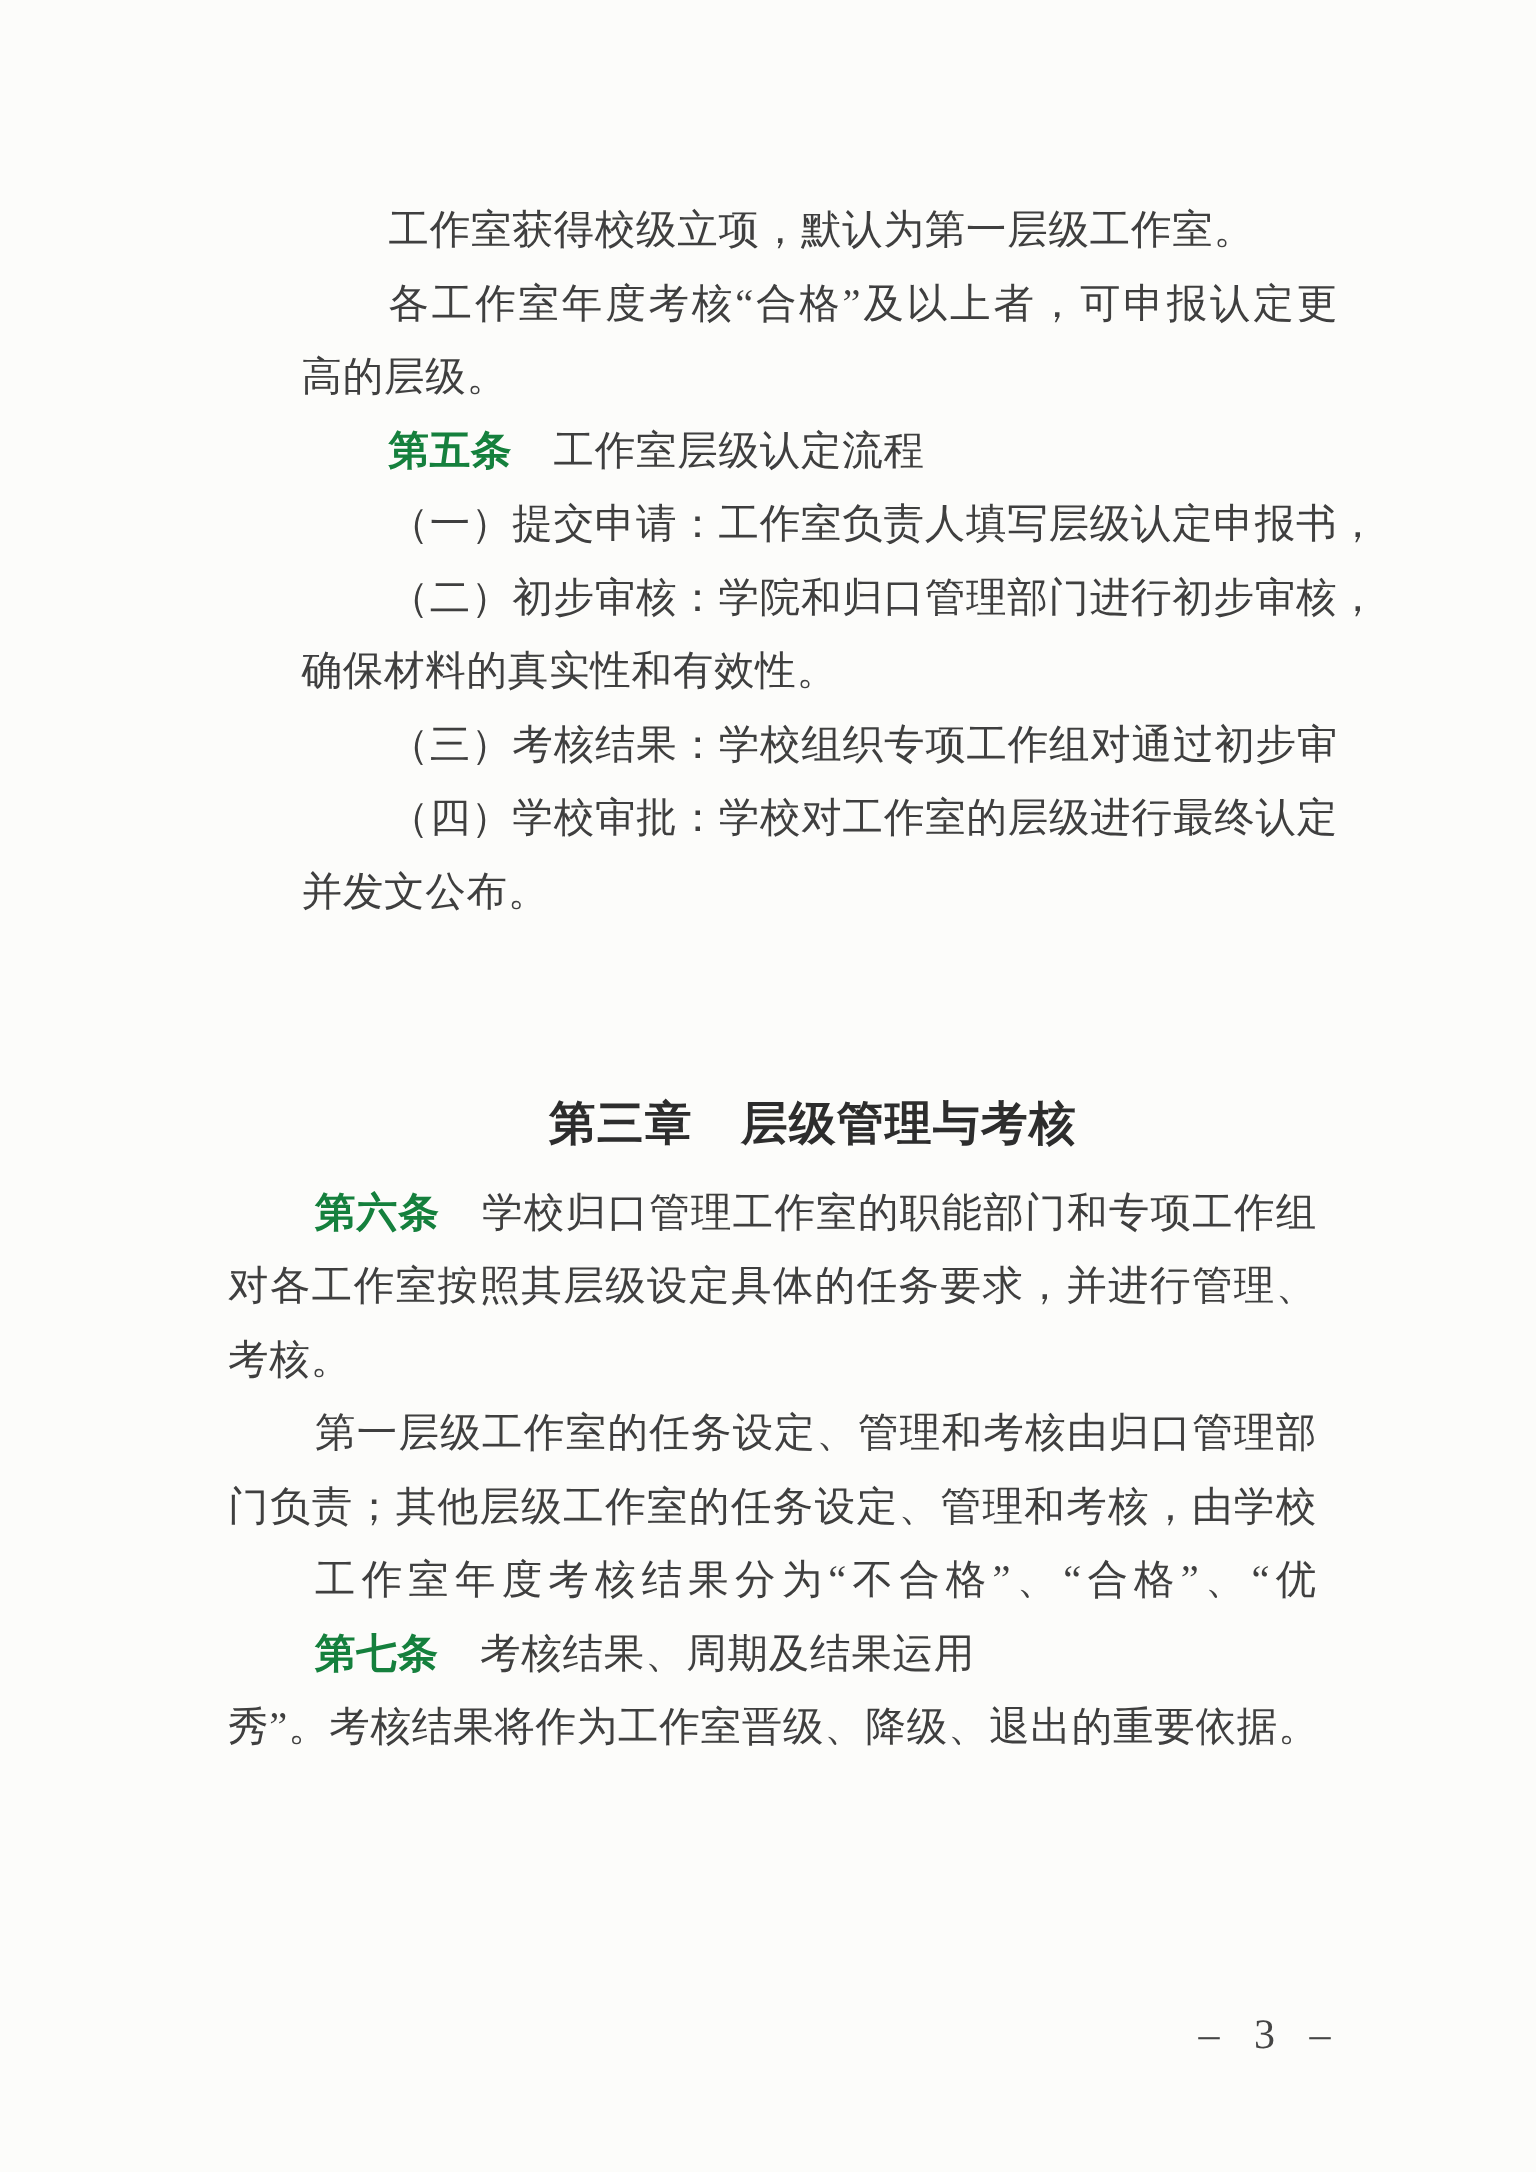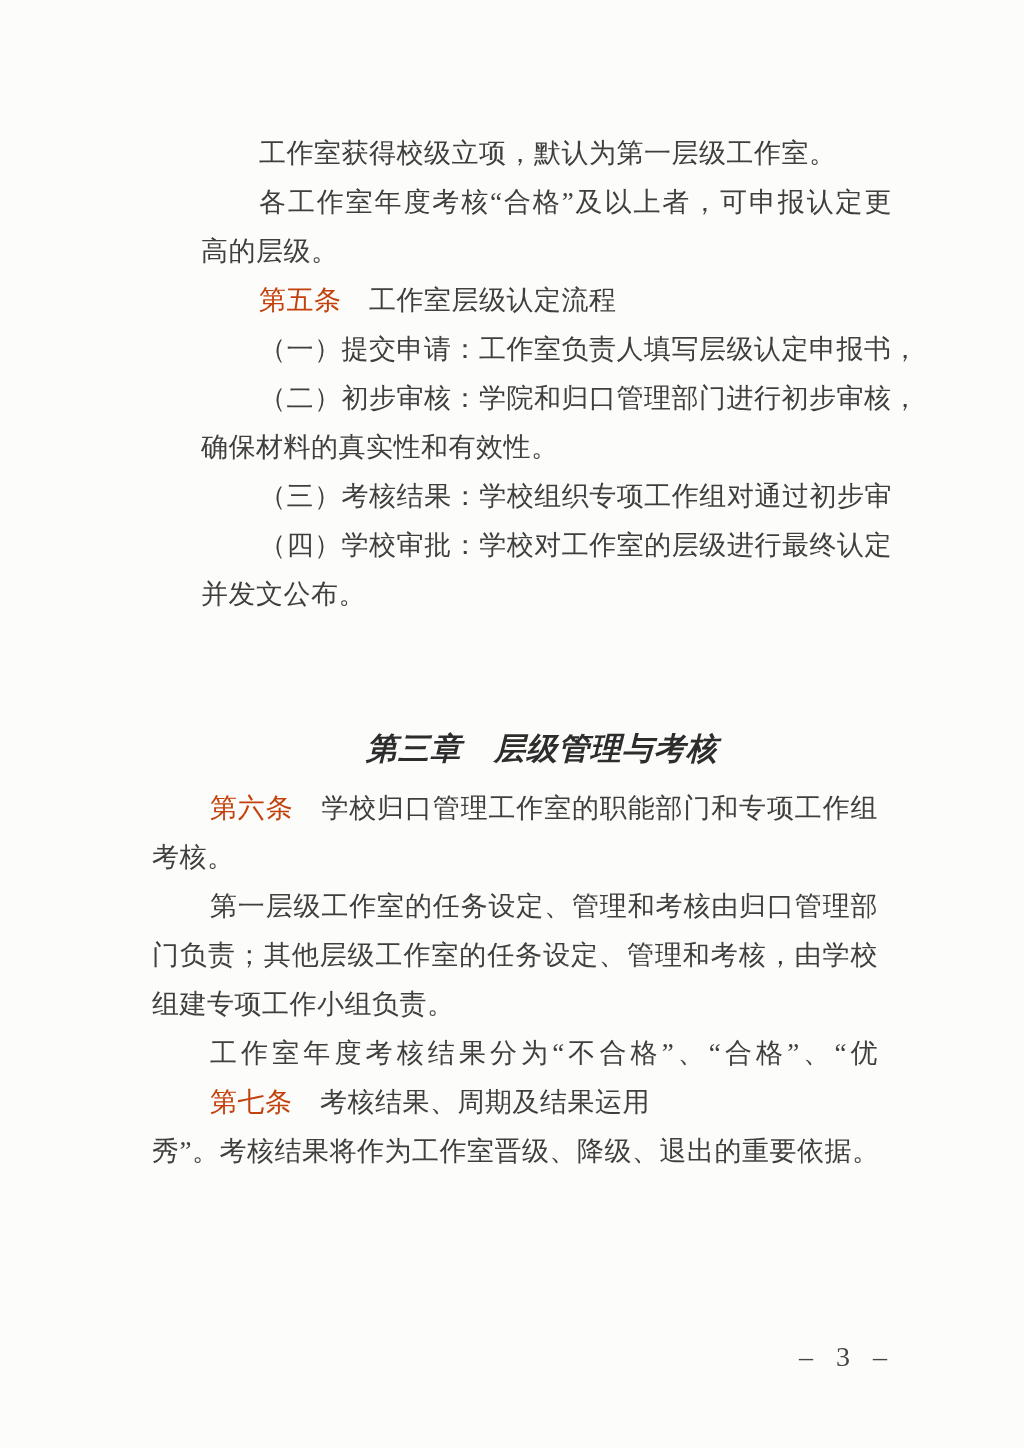--- a/index.html
+++ b/index.html
@@ -26,21 +26,20 @@
     left: 187px;
     top: 129px;
     width: 691px;
     margin-left: 14px;
   }
   .block-heading {
     left: 187px;
     top: 724px;
     width: 710px;
     text-align: center;
-    font-style: italic;
   }
   .block-part2 {
     left: 152px;
     top: 784px;
     width: 726px;
   }
   .line {
     white-space: nowrap;
     height: 49px;
     line-height: 49px;
@@ -49,22 +48,22 @@
   }
   .line.indent {
     text-indent: 58px;
   }
   .line.full {
     text-align: justify;
     text-align-last: justify;
     text-justify: inter-character;
   }
   .line b, .chapter b {
-    font-weight: normal;
-    color: #c2410c;
+    font-weight: bold;
+    color: #15803d;
   }
   .chapter {
     font-size: 31px;
     line-height: 49px;
     font-weight: bold;
     color: #2d2d2d;
     letter-spacing: 1px;
     white-space: nowrap;
   }
   .page-number {
@@ -96,24 +95,24 @@
     <div class="line indent full"><b></b><span>（四）学校审批：学校对工作室的层级进行最终认定</span></div>
     <div class="line"><b></b><span>并发文公布。</span></div>
   </div>
 
   <div class="block block-heading">
     <div class="chapter">第三章　层级管理与考核</div>
   </div>
 
   <div class="block block-part2">
     <div class="line indent full"><b>第六条</b><span>　学校归口管理工作室的职能部门和专项工作组</span></div>
+    <div class="line full"><b></b><span>对各工作室按照其层级设定具体的任务要求，并进行管理、</span></div>
     <div class="line"><b></b><span>考核。</span></div>
     <div class="line indent full"><b></b><span>第一层级工作室的任务设定、管理和考核由归口管理部</span></div>
     <div class="line full"><b></b><span>门负责；其他层级工作室的任务设定、管理和考核，由学校</span></div>
-    <div class="line"><b></b><span>组建专项工作小组负责。</span></div>
     <div class="line indent full"><b></b><span>工作室年度考核结果分为“不合格”、“合格”、“优</span></div>
     <div class="line indent"><b>第七条</b><span>　考核结果、周期及结果运用</span></div>
     <div class="line full"><b></b><span>秀”。考核结果将作为工作室晋级、降级、退出的重要依据。</span></div>
   </div>
 
   <div class="page-number">– 3 –</div>
 
 </div>
 
 </body></html>

